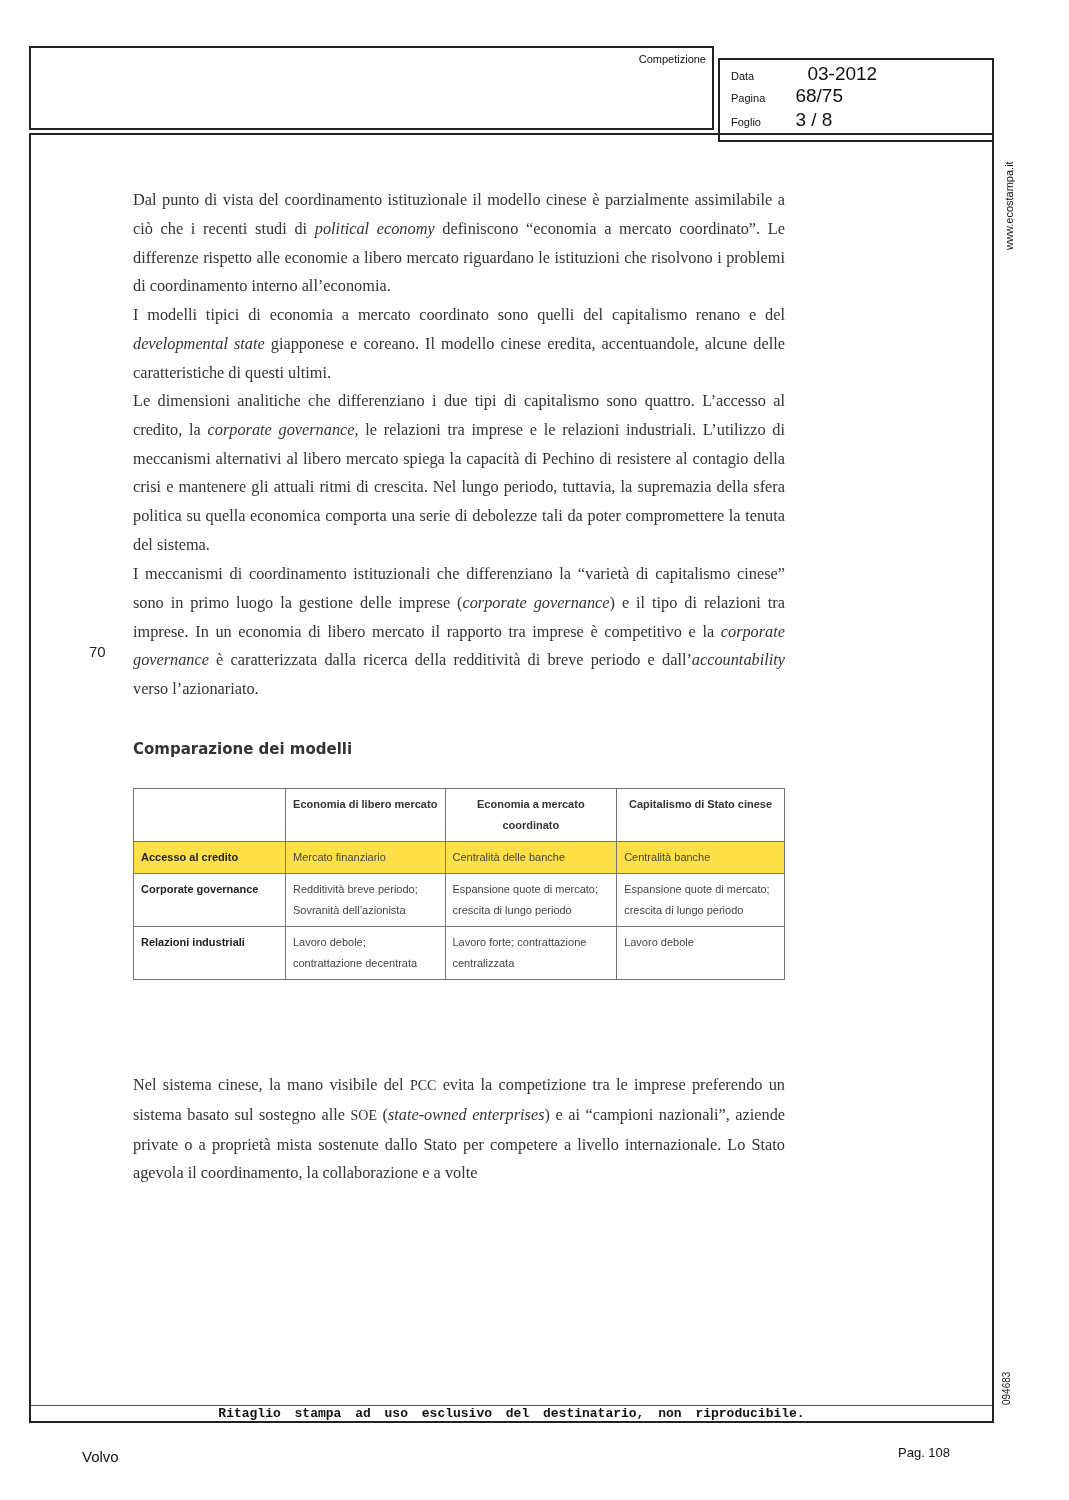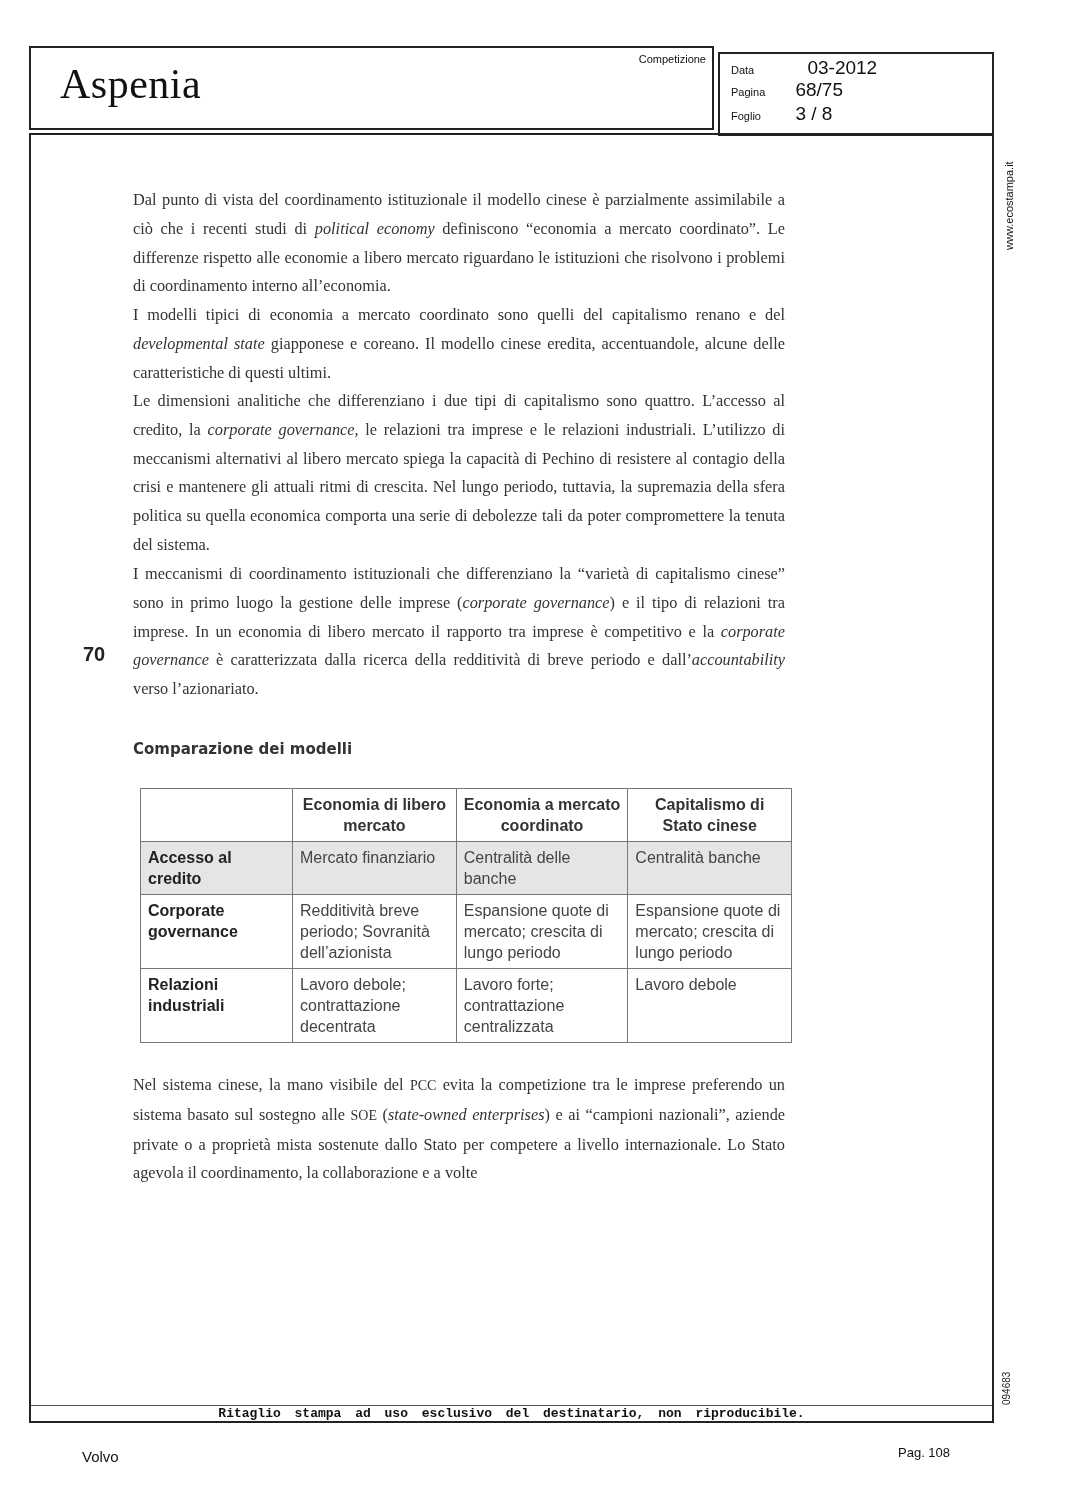--- a/index.html
+++ b/index.html
@@ -1,49 +1,48 @@
 <!DOCTYPE html>
 <html><head>
 <meta charset="utf-8">
 <style>
   html, body { margin: 0; padding: 0; background: #ffffff; }
   body { width: 1069px; height: 1500px; position: relative; overflow: hidden; }
   .box { position: absolute; border: 2px solid #222; box-sizing: border-box; }
   #hdr-left { left: 29px; top: 46px; width: 685px; height: 84px; }
-  #hdr-right { left: 718px; top: 52px; width: 276px; height: 84px; }
+  #hdr-right { left: 718px; top: 58px; width: 276px; height: 84px; }
   #content-box { left: 29px; top: 133px; width: 965px; height: 1290px; }
   #title { position: absolute; left: 29px; top: 12px; font-family: "Liberation Serif", serif; font-size: 42px; color: #111; letter-spacing: 0.5px; }
   #freq { position: absolute; right: 6px; top: 5px; font-family: "Liberation Sans", sans-serif; font-size: 11px; color: #111; }
   .meta-row { position: absolute; left: 11px; font-family: "Liberation Sans", sans-serif; color: #111; }
   .meta-label { display: inline-block; width: 60px; font-size: 11px; }
   .meta-val { font-size: 19px; }
   #footer-line { position: absolute; left: 0; right: 0; top: 1270px; border-top: 1px solid #555; }
   #disclaimer { position: absolute; left: 0; right: 0; top: 1271px; text-align: center; font-family: "Liberation Mono", monospace; font-size: 13px; font-weight: bold; color: #111; word-spacing: 6px; }
   #side-url { position: absolute; left: 1003px; top: 250px; transform-origin: left top; transform: rotate(-90deg); font-family: "Liberation Sans", sans-serif; font-size: 11px; color: #111; white-space: nowrap; }
   #side-code { position: absolute; left: 1001px; top: 1405px; transform-origin: left top; transform: rotate(-90deg); font-family: "Liberation Sans", sans-serif; font-size: 10px; color: #222; white-space: nowrap; }
   .para { position: absolute; left: 133px; width: 652px; font-family: "Liberation Serif", serif; font-size: 16.3px; line-height: 28.8px; color: #333; text-align: justify; }
   .para i { font-style: italic; }
   .sc { font-variant: small-caps; font-size: 14px; }
-  #page-num { position: absolute; left: 83px; top: 643px; font-family: "Liberation Sans", sans-serif; font-weight: bold; font-size: 20px; color: #222; }
+  #page-num { position: absolute; left: 89px; top: 643px; font-family: "Liberation Sans", sans-serif; font-weight: normal; font-size: 15px; color: #222; }
   #table-title { position: absolute; left: 133px; top: 740px; font-family: "DejaVu Sans", sans-serif; font-weight: bold; font-size: 15px; color: #333; }
-  table { position: absolute; left: 140px; top: 788px; width: 652px; border-collapse: collapse; font-family: "Liberation Sans", sans-serif; font-size: 16px; color: #444; }
+  table { position: absolute; left: 133px; top: 788px; width: 652px; border-collapse: collapse; font-family: "Liberation Sans", sans-serif; font-size: 11px; color: #444; }
   td, th { border: 1px solid #777; vertical-align: top; padding: 5px 7px; line-height: 21px; }
   th { font-weight: bold; text-align: center; color: #333; height: 42px; }
   td.rh { font-weight: bold; color: #222; width: 137px; }
-  tr.shade td { background: #e5e5e5; }
+  tr.shade td { background: #fde047; }
   tr.r1 td { height: 20px; }
   tr.r2 td, tr.r3 td, tr.r4 td { height: 40px; }
   #footer-left { position: absolute; left: 82px; top: 1448px; font-family: "Liberation Sans", sans-serif; font-size: 15px; color: #111; }
   #footer-right { position: absolute; left: 898px; top: 1445px; font-family: "Liberation Sans", sans-serif; font-size: 13px; color: #111; }
 </style>
 </head>
 <body>
 
 <div class="box" id="hdr-left">
-  <div id="title">Aspenia</div>
   <div id="freq">Competizione</div>
 </div>
 
 <div class="box" id="hdr-right">
   <div class="meta-row" style="top:3px">
     <span class="meta-label">Data</span>
     <span class="meta-val" style="margin-left:12px">03-2012</span>
   </div>
   <div class="meta-row" style="top:25px">
     <span class="meta-label">Pagina</span>

